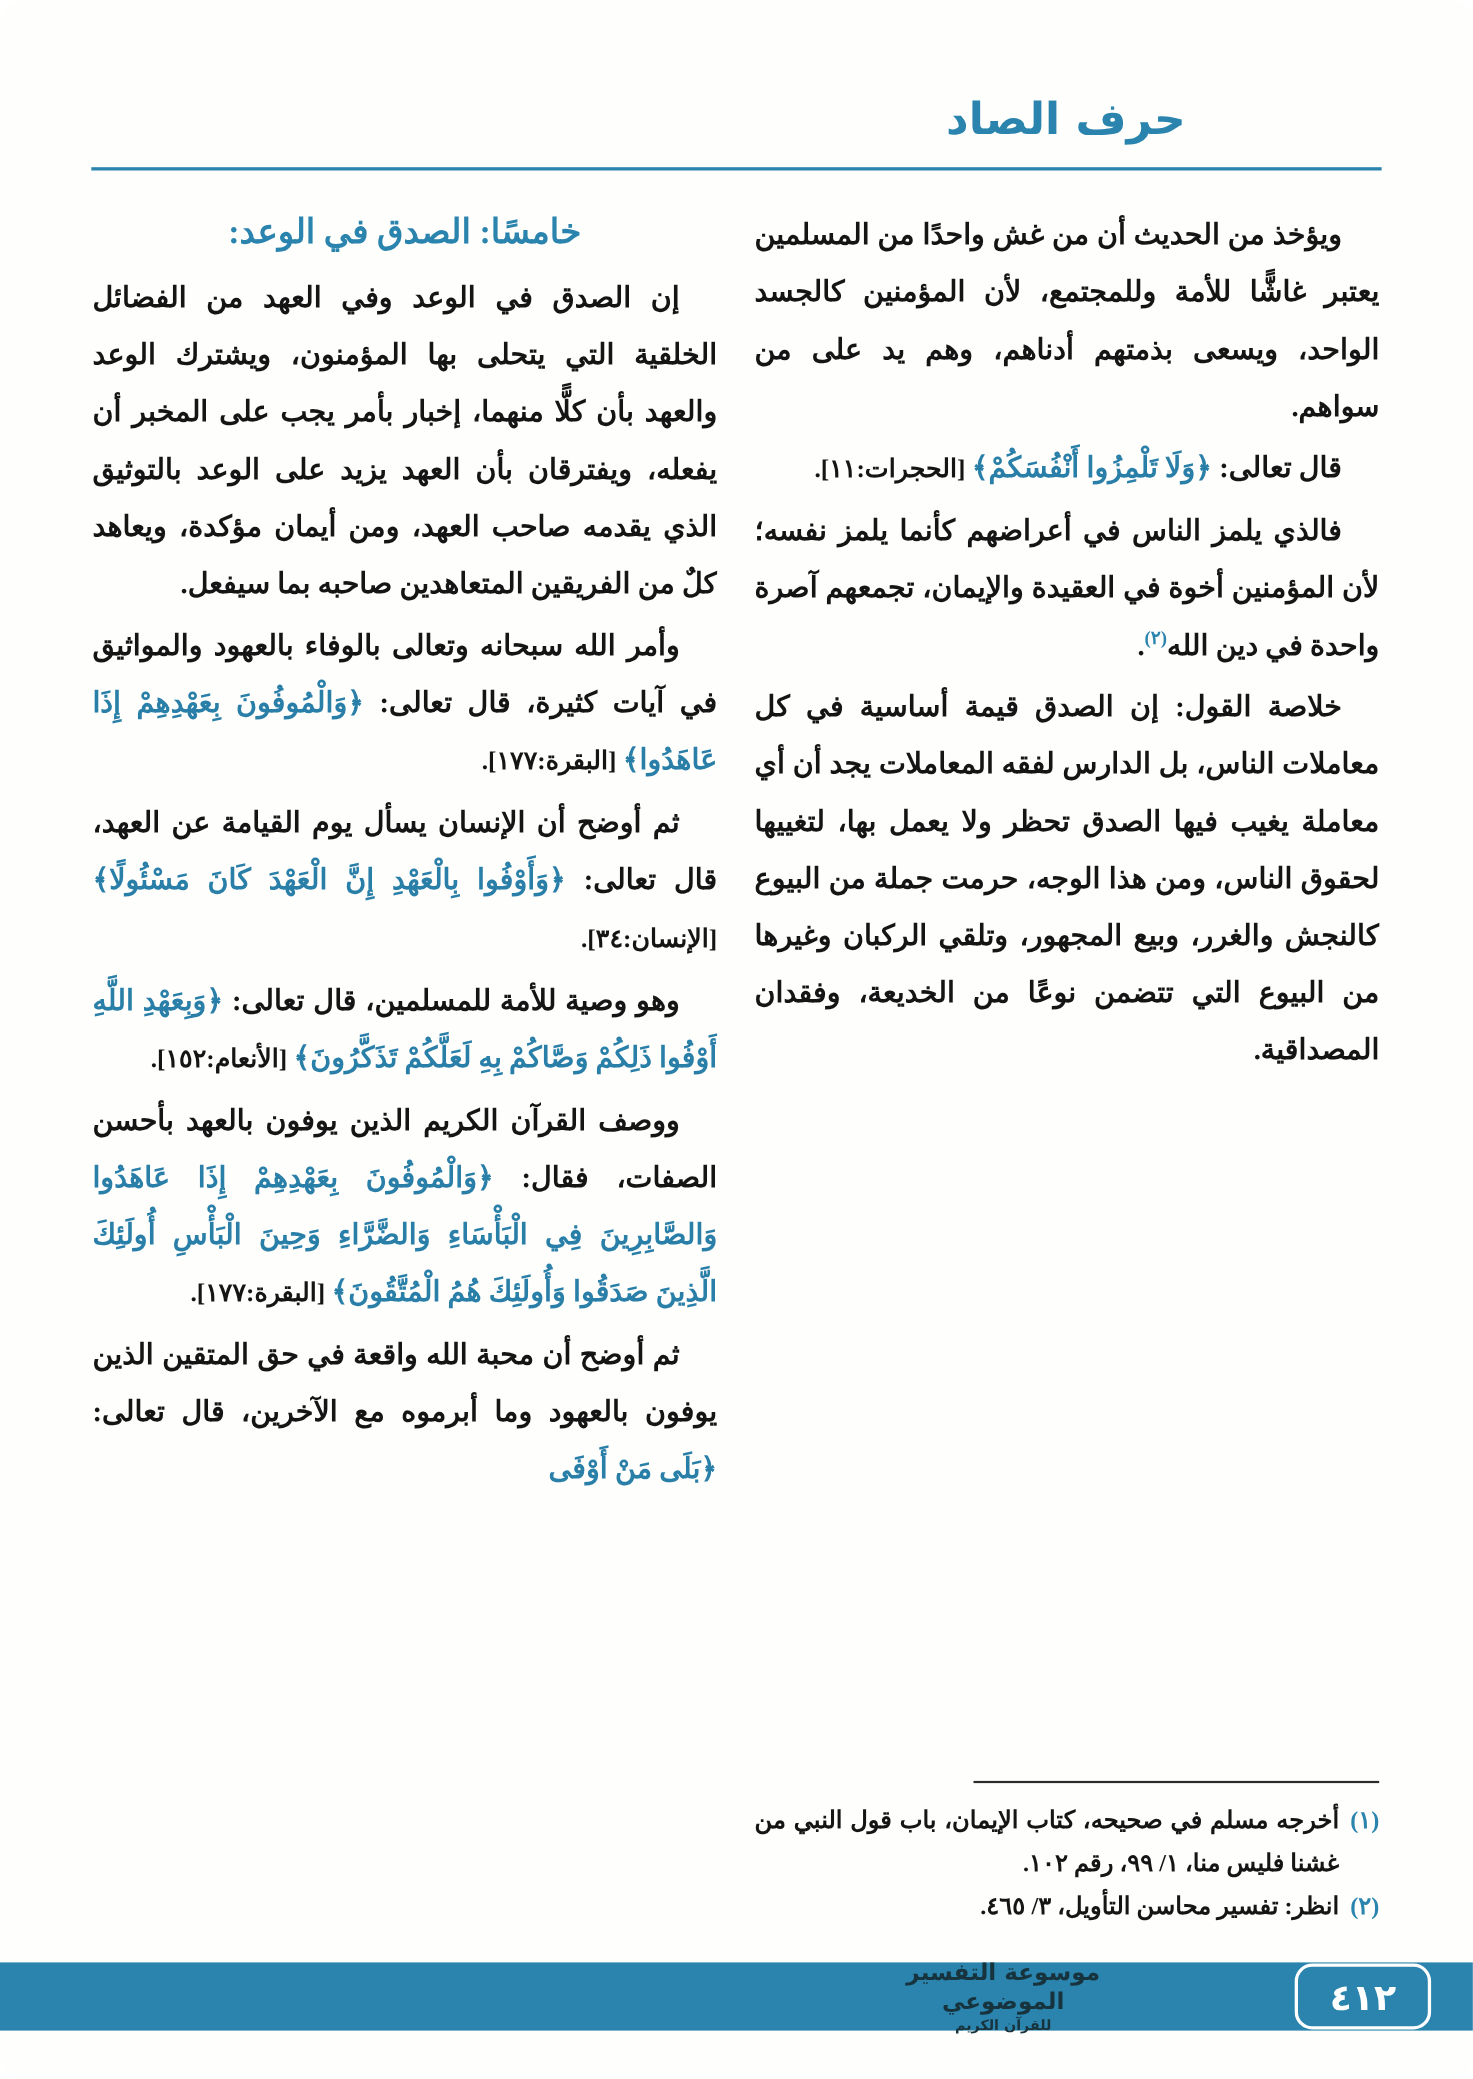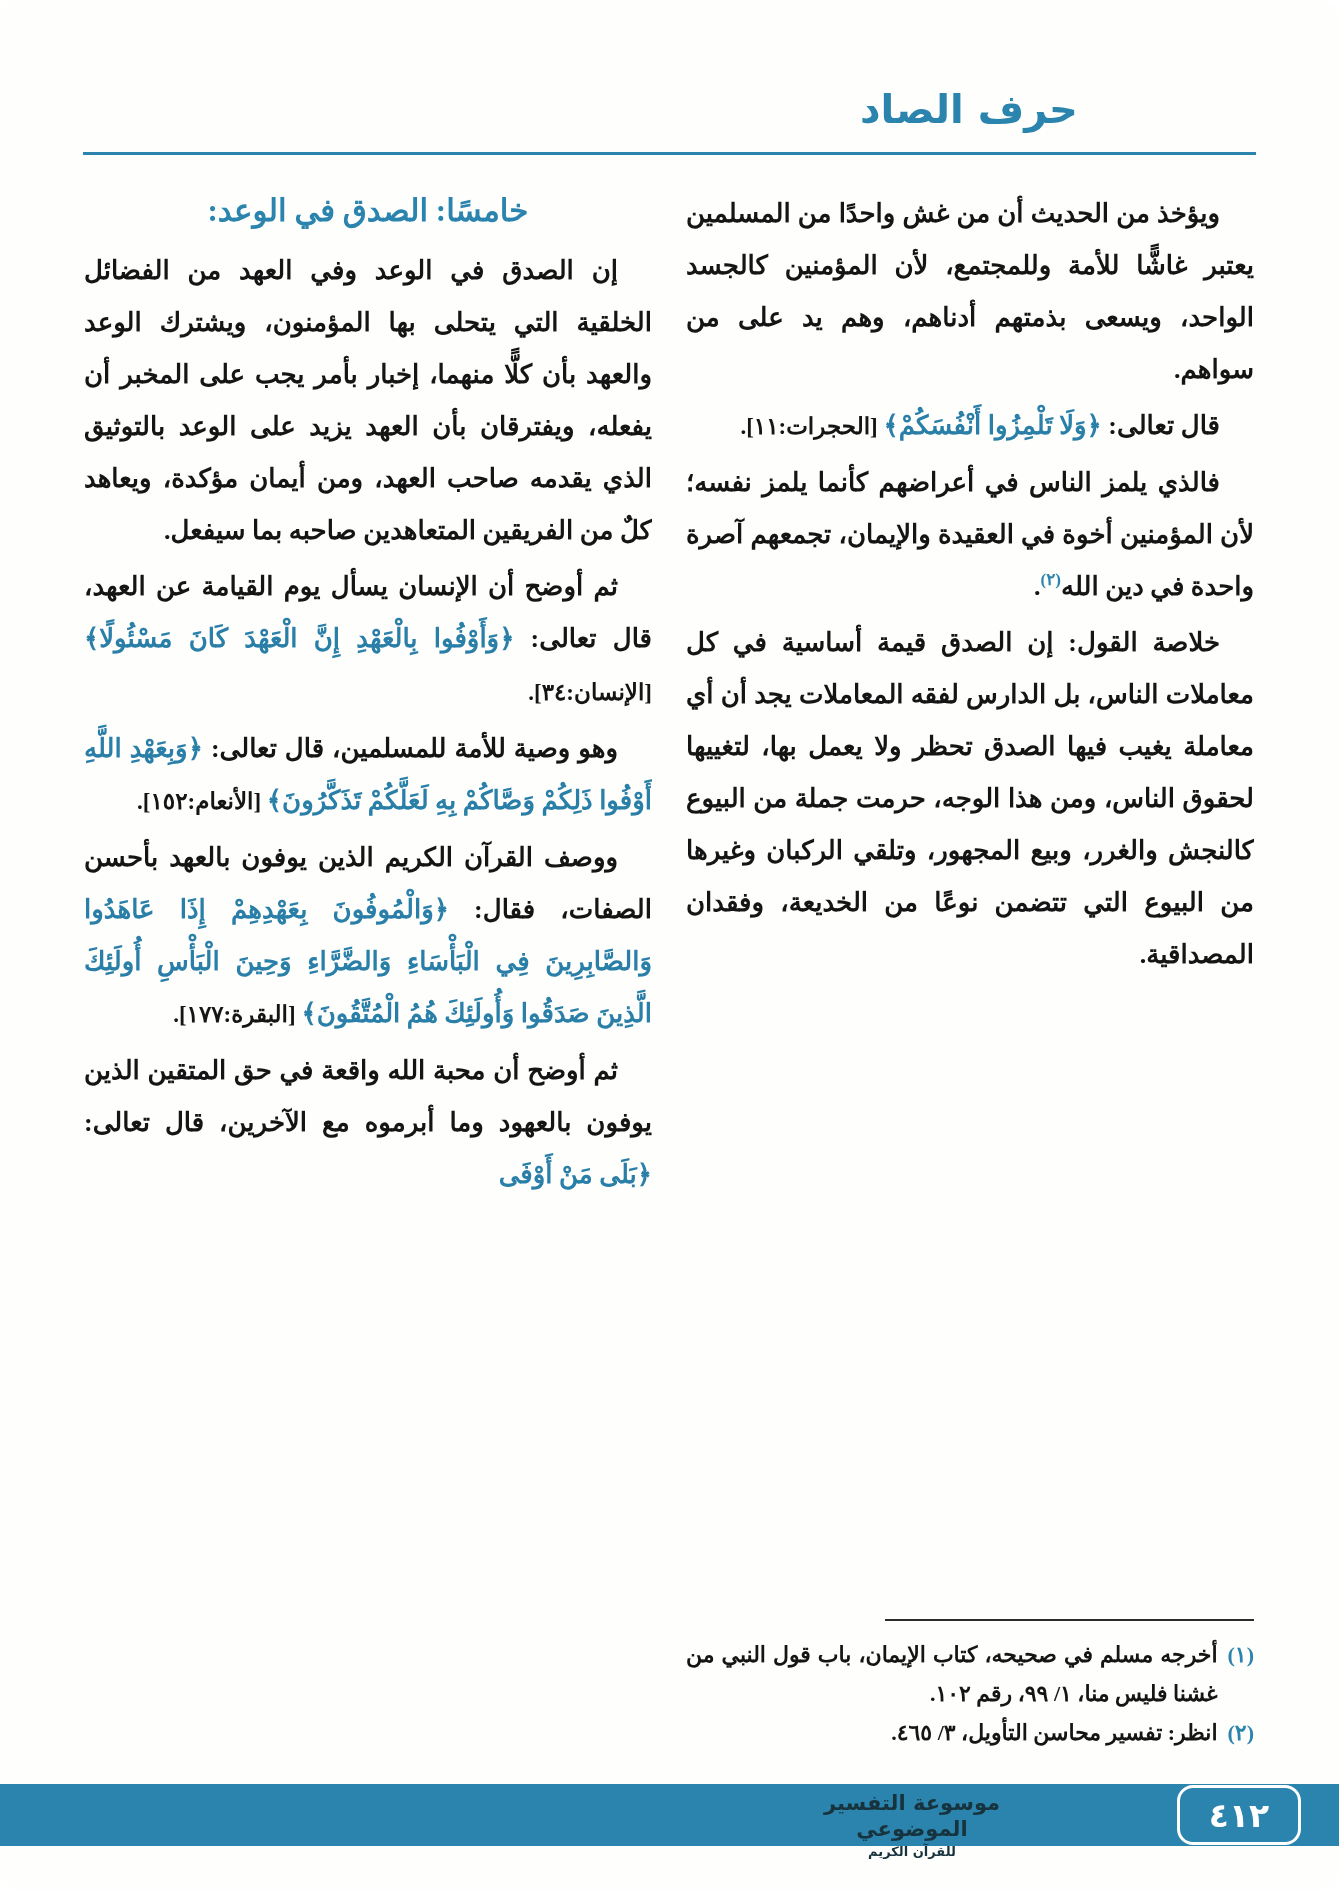--- a/index.html
+++ b/index.html
@@ -107,21 +107,21 @@
     display: flex;
     align-items: center;
     justify-content: center;
     color: #ffffff;
     font-size: 33px;
     font-weight: bold;
   }
   .publisher-logo {
     position: absolute;
     right: 322px;
-    bottom: 12px;
+    bottom: 22px;
     width: 210px;
     height: 108px;
     display: flex;
     flex-direction: column;
     align-items: center;
     justify-content: center;
     text-align: center;
     color: #17333d;
   }
   .logo-main { font-size: 21px; font-weight: bold; line-height: 26px; }
@@ -158,20 +158,21 @@
               <span class="fn-text">انظر: تفسير محاسن التأويل، ٣/ ٤٦٥.</span>
             </div>
           </div>
       </div>
     </div>
 
     <div class="col">
       <div class="section-heading">خامسًا: الصدق في الوعد:</div>
       <div>
           <p class="para indent"><span class="seg-n">إن الصدق في الوعد وفي العهد من الفضائل الخلقية التي يتحلى بها المؤمنون، ويشترك الوعد والعهد بأن كلًّا منهما، إخبار بأمر يجب على المخبر أن يفعله، ويفترقان بأن العهد يزيد على الوعد بالتوثيق الذي يقدمه صاحب العهد، ومن أيمان مؤكدة، ويعاهد كلٌ من الفريقين المتعاهدين صاحبه بما سيفعل.</span></p>
+          <p class="para indent"><span class="seg-n">وأمر الله سبحانه وتعالى بالوفاء بالعهود والمواثيق في آيات كثيرة، قال تعالى: </span><span class="seg-q">﴿وَالْمُوفُونَ بِعَهْدِهِمْ إِذَا عَاهَدُوا﴾</span><span class="seg-r"> [البقرة:١٧٧].</span></p>
           <p class="para indent"><span class="seg-n">ثم أوضح أن الإنسان يسأل يوم القيامة عن العهد، قال تعالى: </span><span class="seg-q">﴿وَأَوْفُوا بِالْعَهْدِ إِنَّ الْعَهْدَ كَانَ مَسْئُولًا﴾</span><span class="seg-r"> [الإنسان:٣٤].</span></p>
           <p class="para indent"><span class="seg-n">وهو وصية للأمة للمسلمين، قال تعالى: </span><span class="seg-q">﴿وَبِعَهْدِ اللَّهِ أَوْفُوا ذَلِكُمْ وَصَّاكُمْ بِهِ لَعَلَّكُمْ تَذَكَّرُونَ﴾</span><span class="seg-r"> [الأنعام:١٥٢].</span></p>
           <p class="para indent"><span class="seg-n">ووصف القرآن الكريم الذين يوفون بالعهد بأحسن الصفات، فقال: </span><span class="seg-q">﴿وَالْمُوفُونَ بِعَهْدِهِمْ إِذَا عَاهَدُوا وَالصَّابِرِينَ فِي الْبَأْسَاءِ وَالضَّرَّاءِ وَحِينَ الْبَأْسِ أُولَئِكَ الَّذِينَ صَدَقُوا وَأُولَئِكَ هُمُ الْمُتَّقُونَ﴾</span><span class="seg-r"> [البقرة:١٧٧].</span></p>
           <p class="para indent"><span class="seg-n">ثم أوضح أن محبة الله واقعة في حق المتقين الذين يوفون بالعهود وما أبرموه مع الآخرين، قال تعالى: </span><span class="seg-q">﴿بَلَى مَنْ أَوْفَى</span></p>
         </div>
     </div>
 
   </div>
 
   <div class="footer-band"></div>

